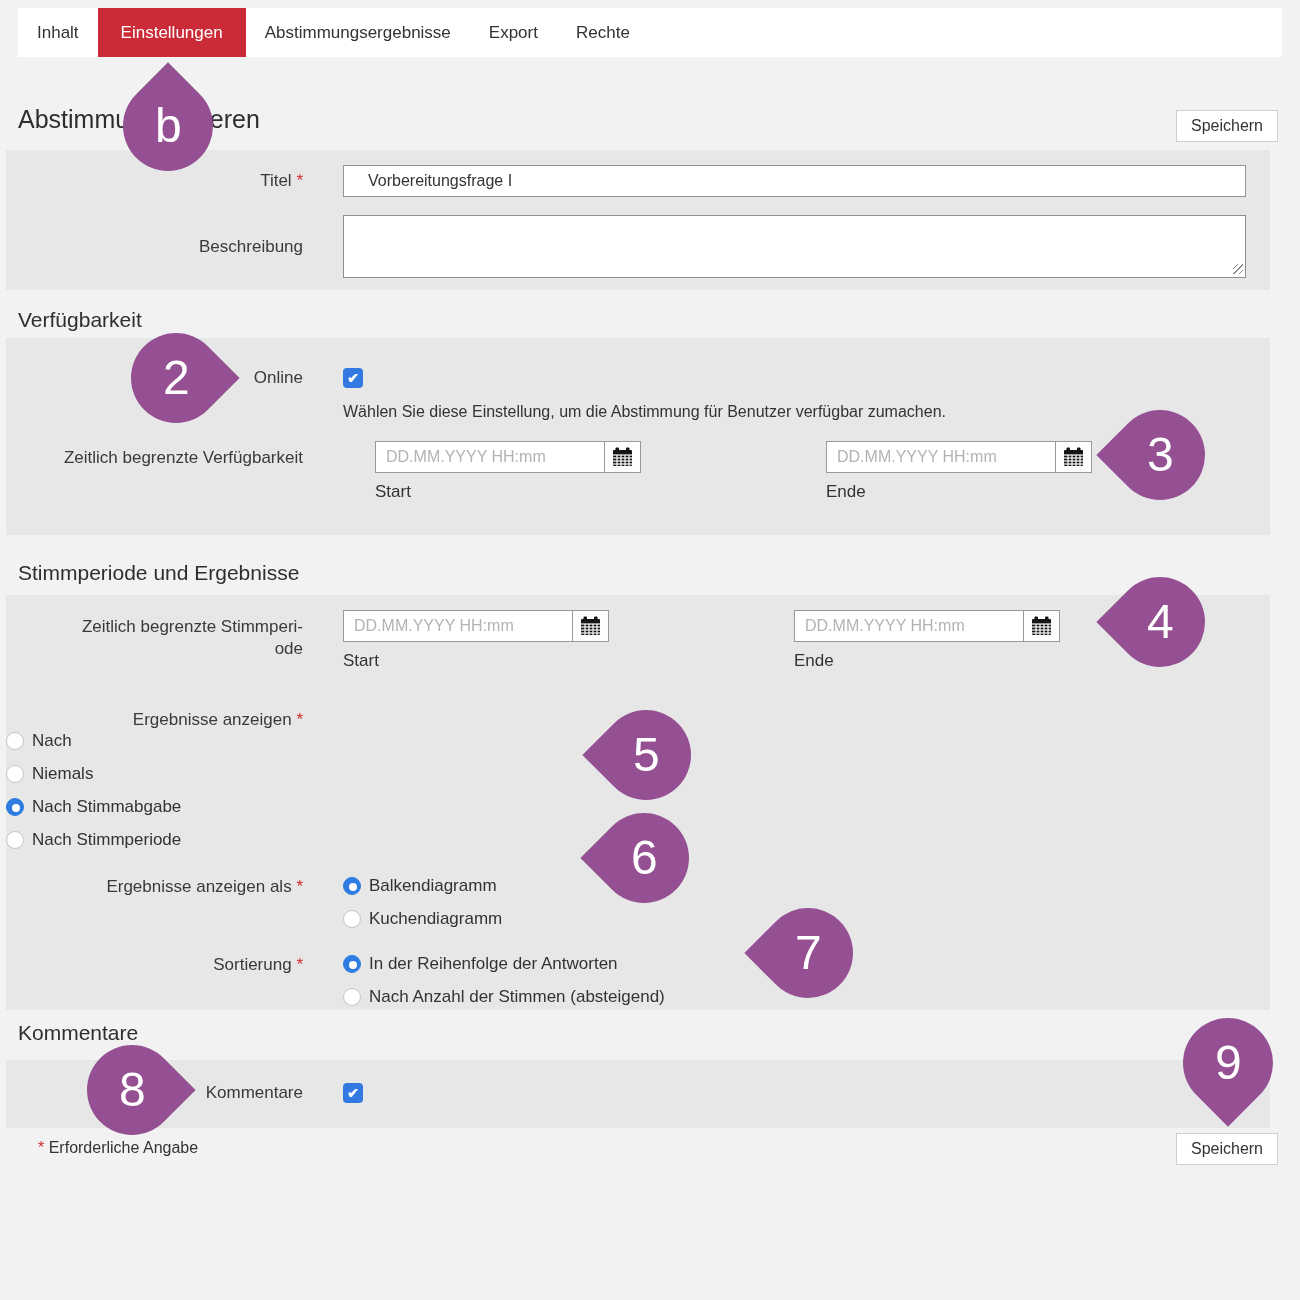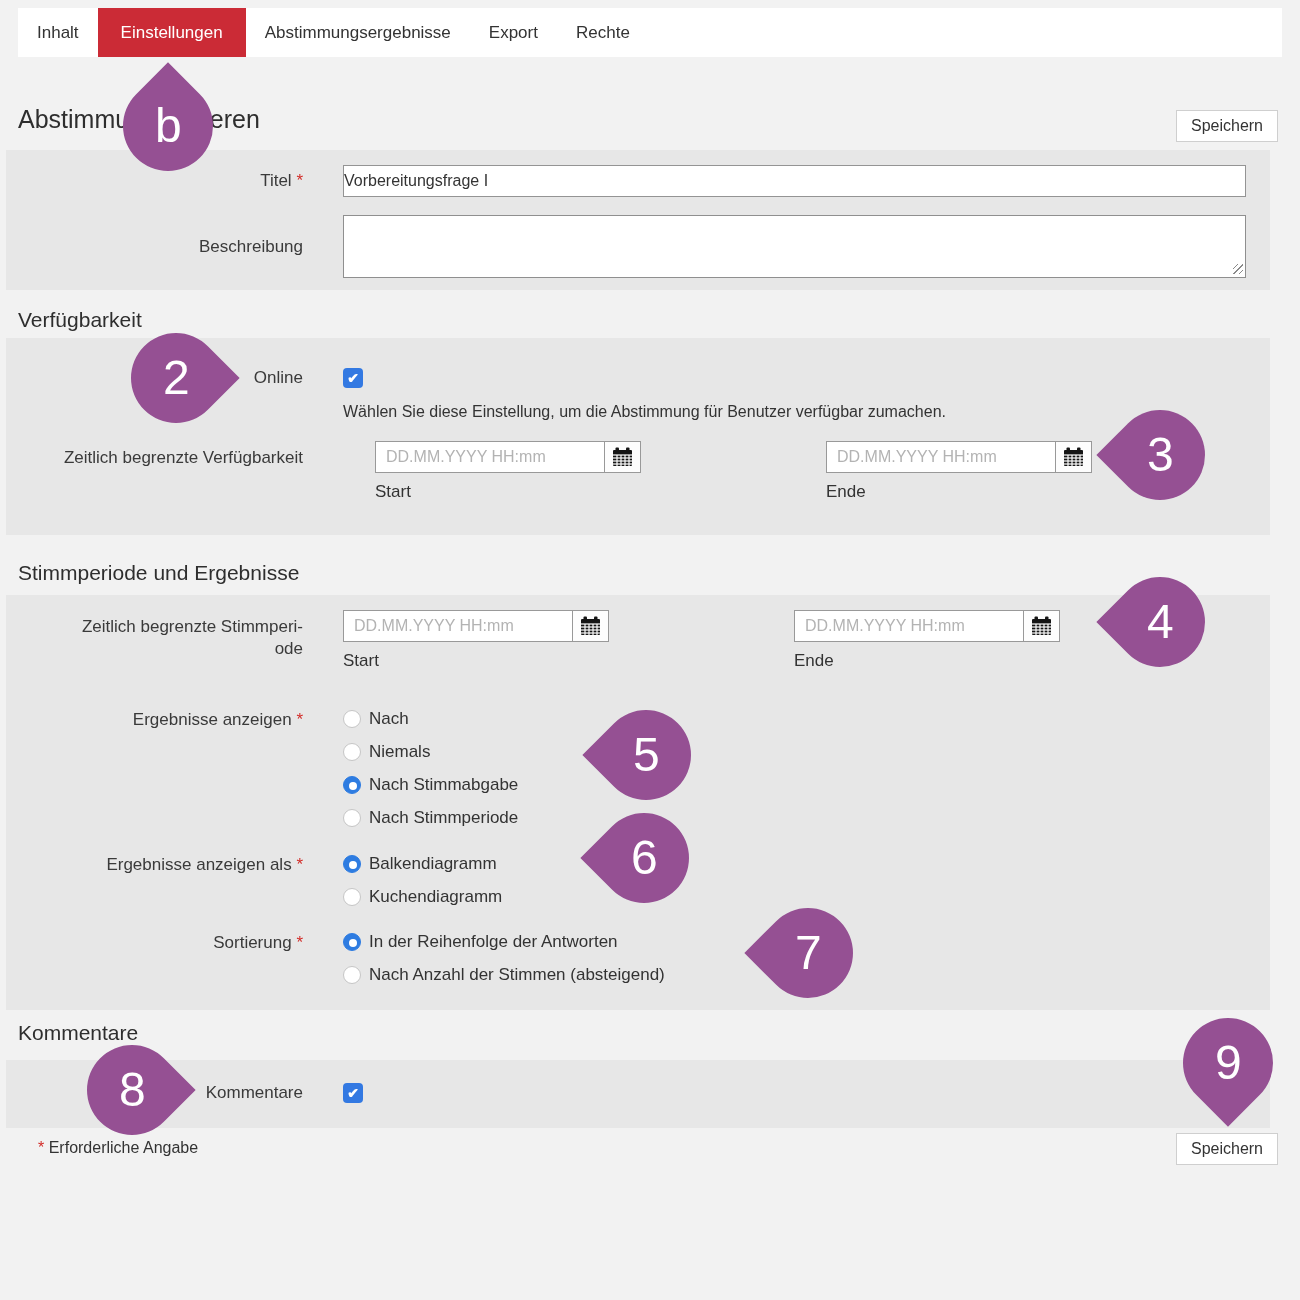--- a/index.html
+++ b/index.html
@@ -34,21 +34,21 @@
   .row { display:flex; }
   .row.center { align-items:center; }
   .lbl {
     width:297px; flex-shrink:0; text-align:right;
     font-size:17px; color:#3a3a3a; line-height:22px;
   }
   .gap { width:40px; flex-shrink:0; }
   .req { color:#d22c28; }
   .txt-input {
     width:903px; height:32px; background:#fff; border:1px solid #949494;
-    font-size:16px; color:#333; padding:0 0;
+    font-size:16px; color:#333; padding:0 24px;
     font-family:"Liberation Sans", sans-serif;
   }
   .ta-wrap { position:relative; width:903px; height:63px; }
   textarea.desc {
     width:903px; height:63px; background:#fff; border:1px solid #8f8f8f;
     resize:none; font-family:"Liberation Sans", sans-serif; font-size:16px; padding:6px 10px;
   }
   .resize-handle {
     position:absolute; right:3px; bottom:4px; width:10px; height:10px;
     background:repeating-linear-gradient(135deg, transparent 0 3px, #8a8a8a 3px 4px);
@@ -256,21 +256,21 @@
                   <path d="M17 8v11"></path>
               </g>
             </svg>
           </div>
         </div>
         <div class="sub-label">Ende</div>
       </div>
     </div>
   </div>
 
-  <div class="row" style="margin-top:38px;">
+  <div class="row" style="margin-top:38px;flex-direction:column;">
     <div class="lbl">
       <span>Ergebnisse anzeigen</span>
       <span class="req">*</span>
     </div>
     <div class="gap"></div>
     <div>
       <div class="radio-opt">
         <span class="rb"></span>
         <span class="opt-label">Nach</span>
       </div>

